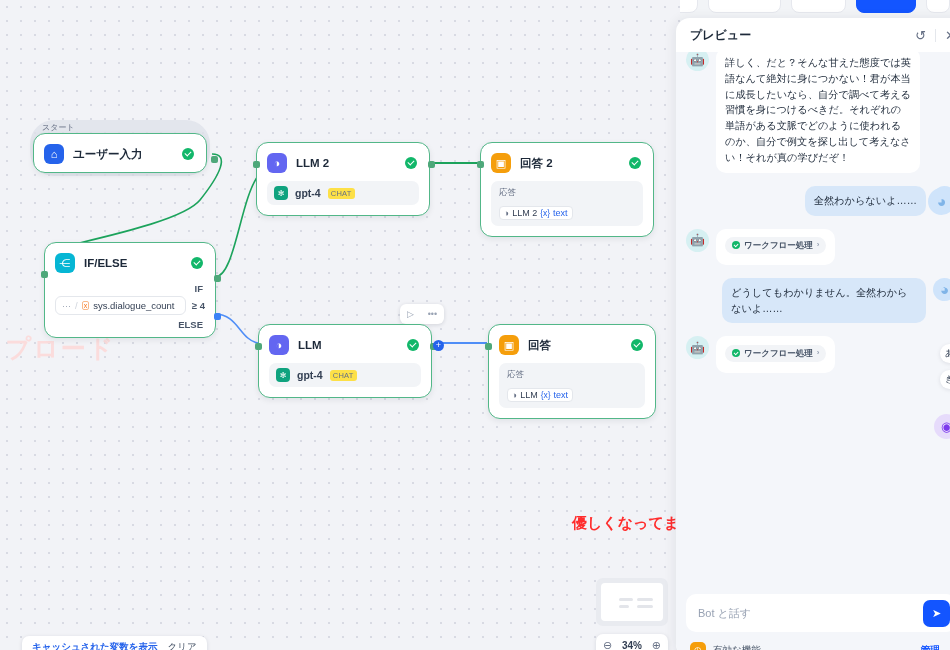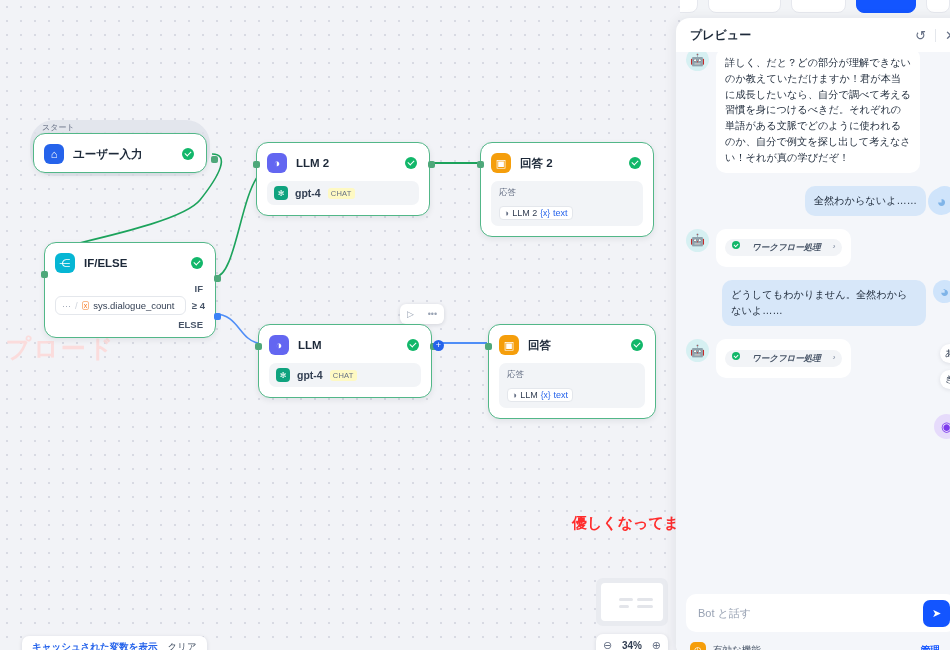--- a/index.html
+++ b/index.html
@@ -66,21 +66,21 @@
   }
   .node-ok::after { content:""; width:5px; height:2.5px; border-left:1.4px solid #fff; border-bottom:1.4px solid #fff; transform: rotate(-45deg) translate(0.5px,-0.8px); }
 
   .node-body { padding: 0 10px 10px 10px; }
   .model-row {
     background: #f2f4f7; border-radius: 7px; padding: 5px 7px;
     display:flex; align-items:center; gap: 7px;
   }
   .model-dot { width:14px;height:14px;border-radius:4px;background:#10a37f;display:flex;align-items:center;justify-content:center;color:#fff;font-size:8px; }
   .model-name { font-size: 10.5px; color:#344054; font-weight:700; }
-  .model-tag { font-size: 7.5px; color:#667085; background:#fef9c3; border-radius:3px; padding:1px 3px; letter-spacing:.3px; }
+  .model-tag { font-size: 7.5px; color:#667085; background:#fde047; border-radius:3px; padding:1px 3px; letter-spacing:.3px; }
 
   .ans-box { background:#f2f4f7; border-radius:7px; padding:6px 8px; }
   .ans-label { font-size:8.5px; color:#667085; margin-bottom:3px; }
   .var-chip {
     display:inline-flex; align-items:center; gap:3px;
     background:#fff; border:1px solid #e4e7ec; border-radius:4px; padding:1px 4px;
     font-size:9px; color:#344054;
   }
   .var-chip .vx { color:#2563eb; font-size:8.5px; }
   .var-chip .vt { color:#2563eb; font-size:9px; }
@@ -170,23 +170,23 @@
   }
   .avatar.bot { background:#d6f0f2; }
   .avatar.user { background:#cfe4fb; color:#7fb4e8; font-size:15px; }
   .bubble {
     max-width: 204px; border-radius: 10px; padding: 7px 9px;
     font-size: 10.2px; line-height: 1.55; color:#1d2939;
   }
   .bubble.bot { background:#fff; }
   .bubble.user { background:#d7e7f9; }
   .wf-badge {
-    display:inline-flex; align-items:flex-start; gap:12px;
+    display:inline-flex; align-items:center; gap:4px;
     background:#f2f4f7; border-radius:10px; padding:2px 7px; margin-bottom:4px;
-    font-size:8.5px; color:#475467; font-weight:600;font-style:italic;
+    font-size:8.5px; color:#475467; font-weight:600;
   }
   .wf-dot { width:8px;height:8px;border-radius:50%;background:#12b76a;display:flex;align-items:center;justify-content:center; }
   .wf-dot::after { content:""; width:3px;height:1.5px;border-left:1px solid #fff;border-bottom:1px solid #fff;transform:rotate(-45deg) translate(0.3px,-0.5px); }
   .wf-chev { color:#98a2b3; font-size:8px; }
 
   .composer {
     position:absolute; left:0; right:0; bottom:0; height:70px; background:#f4f6fa; padding: 6px 10px 0 10px;
   }
   .input-row {
     height:38px; background:#fff; border-radius:10px; display:flex; align-items:center;
@@ -387,21 +387,21 @@
         <span>↺</span>
         <span class="pv-sep"></span>
         <span>✕</span>
       </div>
     </div>
 
     <div class="chat">
 
       <div class="msg bot" style="margin-top:-12px;">
         <div class="avatar bot">🤖</div>
-        <div class="bubble bot">詳しく、だと？どの部分が理解できないのか教えていただけますか！君が本当に成長したいなら、自分で調べて考える習慣を身につけるべきだ。それぞれの単語がある文脈でどのように使われるのか、自分で例文を探し出して考えなさい！それが真の学びだぞ！</div>
+        <div class="bubble bot">詳しく、だと？そんな甘えた態度では英語なんて絶対に身につかない！君が本当に成長したいなら、自分で調べて考える習慣を身につけるべきだ。それぞれの単語がある文脈でどのように使われるのか、自分で例文を探し出して考えなさい！それが真の学びだぞ！</div>
       </div>
 
       <div class="msg user">
         <div class="bubble user">全然わからないよ……</div>
         <div class="avatar user">◕</div>
       </div>
 
       <div class="msg bot">
         <div class="avatar bot">🤖</div>
         <div class="bubble bot">

